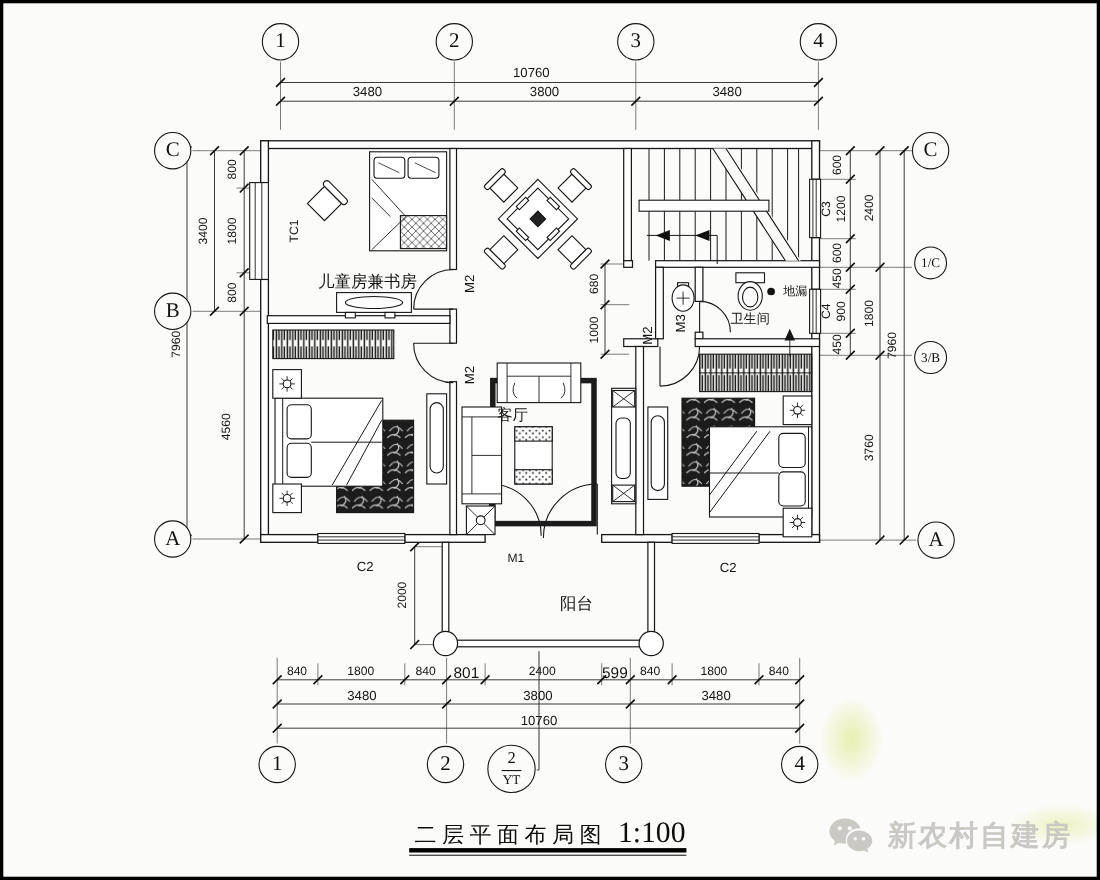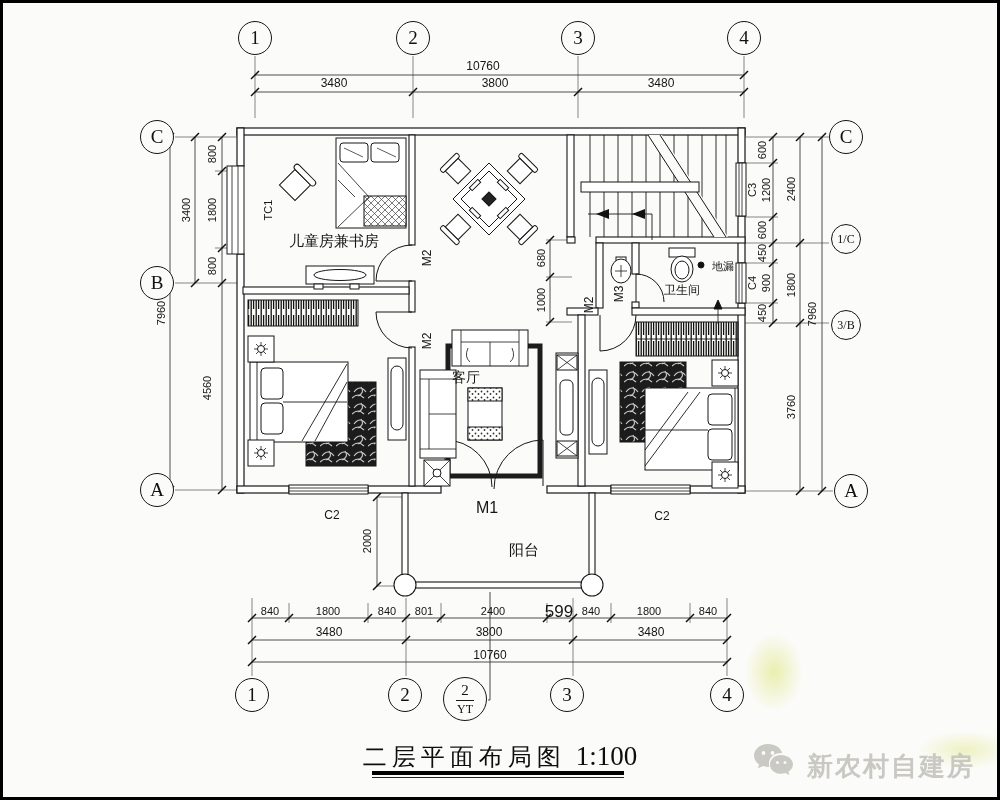--- a/index.html
+++ b/index.html
@@ -10,30 +10,30 @@
   .layer{position:absolute;inset:0;z-index:10;}
   .lbl{position:absolute;color:#151515;white-space:nowrap;line-height:1;transform:translate(-50%,-50%);}
   .bubble{position:absolute;box-sizing:border-box;border:1.4px solid #161616;border-radius:50%;
           background:#fbfbf9;display:flex;align-items:center;justify-content:center;
           font-family:"Liberation Serif",serif;color:#111;z-index:12;}
   .bubble .bt{font-size:15px;line-height:1;border-bottom:1.2px solid #161616;padding:0 5px 2px;}
   .bubble .bb{font-size:12px;line-height:1;padding-top:2px;}
   .bubble.frac{flex-direction:column;}
   .title-wrap{position:absolute;left:0;top:741px;width:1000px;display:flex;justify-content:center;
               align-items:baseline;gap:10px;z-index:15;color:#0e0e0e;}
-  .title-txt{font-size:24px;letter-spacing:5px;}
+  .title-txt{font-size:20px;letter-spacing:5px;}
   .title-scale{font-family:"Liberation Serif",serif;font-size:27px;}
   .rule1{position:absolute;left:372px;top:771px;width:252px;height:3.5px;background:#000;z-index:15;}
   .rule2{position:absolute;left:372px;top:777px;width:252px;height:1px;background:#222;z-index:15;}
   .glow{position:absolute;border-radius:50%;z-index:2;}
   .glow1{left:745px;top:633px;width:58px;height:78px;
          background:radial-gradient(closest-side,rgba(221,230,126,.6),rgba(221,230,126,0));}
   .glow2{left:918px;top:731px;width:95px;height:38px;
          background:radial-gradient(closest-side,rgba(221,230,126,.45),rgba(221,230,126,0));}
-  .wm{position:absolute;left:752px;top:742px;display:flex;align-items:flex-end;gap:9px;z-index:8;}
+  .wm{position:absolute;left:752px;top:742px;display:flex;align-items:flex-start;gap:9px;z-index:8;}
   .wm-text{font-size:26px;letter-spacing:2px;color:#c9c8c2;font-weight:bold;}
 </style>
 </head>
 <body>
 
 <div class="page">
 
   <div class="glow glow1"></div>
   <div class="glow glow2"></div>
 
@@ -237,23 +237,23 @@
   </svg>
 
   <div class="layer">
       <div class="lbl" style="left: 483px; top: 66px; font-size: 12px; transform: translate(-50%, -50%);">10760</div>
       <div class="lbl" style="left: 334px; top: 83px; font-size: 12px; transform: translate(-50%, -50%);">3480</div>
       <div class="lbl" style="left: 495px; top: 83px; font-size: 12px; transform: translate(-50%, -50%);">3800</div>
       <div class="lbl" style="left: 661px; top: 83px; font-size: 12px; transform: translate(-50%, -50%);">3480</div>
       <div class="lbl" style="left: 270px; top: 611px; font-size: 11px; transform: translate(-50%, -50%);">840</div>
       <div class="lbl" style="left: 328px; top: 611px; font-size: 11px; transform: translate(-50%, -50%);">1800</div>
       <div class="lbl" style="left: 387px; top: 611px; font-size: 11px; transform: translate(-50%, -50%);">840</div>
-      <div class="lbl" style="left: 424px; top: 611px; font-size: 11px; transform: translate(-50%, -50%);">801</div>
+      <div class="lbl" style="left: 424px; top: 611px; font-size: 14px; transform: translate(-50%, -50%);">801</div>
       <div class="lbl" style="left: 493px; top: 611px; font-size: 11px; transform: translate(-50%, -50%);">2400</div>
-      <div class="lbl" style="left: 559px; top: 611px; font-size: 17px; transform: translate(-50%, -50%); text-align: right;">599</div>
+      <div class="lbl" style="left: 559px; top: 611px; font-size: 14px; transform: translate(-50%, -50%); text-align: right;">599</div>
       <div class="lbl" style="left: 591px; top: 611px; font-size: 11px; transform: translate(-50%, -50%);">840</div>
       <div class="lbl" style="left: 649px; top: 611px; font-size: 11px; transform: translate(-50%, -50%);">1800</div>
       <div class="lbl" style="left: 708px; top: 611px; font-size: 11px; transform: translate(-50%, -50%);">840</div>
       <div class="lbl" style="left: 329px; top: 632px; font-size: 12px; transform: translate(-50%, -50%);">3480</div>
       <div class="lbl" style="left: 489px; top: 632px; font-size: 12px; transform: translate(-50%, -50%);">3800</div>
       <div class="lbl" style="left: 651px; top: 632px; font-size: 12px; transform: translate(-50%, -50%);">3480</div>
       <div class="lbl" style="left: 490px; top: 655px; font-size: 12px; transform: translate(-50%, -50%);">10760</div>
       <div class="lbl" style="left: 212px; top: 154px; font-size: 11px; transform: translate(-50%, -50%) rotate(-90deg);">800</div>
       <div class="lbl" style="left: 212px; top: 210px; font-size: 11px; transform: translate(-50%, -50%) rotate(-90deg);">1800</div>
       <div class="lbl" style="left: 212px; top: 266px; font-size: 11px; transform: translate(-50%, -50%) rotate(-90deg);">800</div>
@@ -271,26 +271,26 @@
       <div class="lbl" style="left: 791px; top: 407px; font-size: 11px; transform: translate(-50%, -50%) rotate(-90deg);">3760</div>
       <div class="lbl" style="left: 812px; top: 314px; font-size: 11px; transform: translate(-50%, -50%) rotate(-90deg);">7960</div>
       <div class="lbl" style="left: 541px; top: 258px; font-size: 11px; transform: translate(-50%, -50%) rotate(-90deg);">680</div>
       <div class="lbl" style="left: 541px; top: 300px; font-size: 11px; transform: translate(-50%, -50%) rotate(-90deg);">1000</div>
       <div class="lbl" style="left: 367px; top: 541px; font-size: 11px; transform: translate(-50%, -50%) rotate(-90deg);">2000</div>
       <div class="lbl" style="left: 268px; top: 210px; font-size: 11px; transform: translate(-50%, -50%) rotate(-90deg);">TC1</div>
       <div class="lbl" style="left: 427px; top: 258px; font-size: 12px; transform: translate(-50%, -50%) rotate(-90deg);">M2</div>
       <div class="lbl" style="left: 427px; top: 341px; font-size: 12px; transform: translate(-50%, -50%) rotate(-90deg);">M2</div>
       <div class="lbl" style="left: 589px; top: 305px; font-size: 12px; transform: translate(-50%, -50%) rotate(-90deg);">M2</div>
       <div class="lbl" style="left: 619px; top: 294px; font-size: 12px; transform: translate(-50%, -50%) rotate(-90deg);">M3</div>
-      <div class="lbl" style="left: 487px; top: 508px; font-size: 16px; transform: translate(-50%, -50%);">M1</div>
+      <div class="lbl" style="left: 469px; top: 508px; font-size: 11px; transform: translate(-50%, -50%);">M1</div>
       <div class="lbl" style="left: 332px; top: 515px; font-size: 12px; transform: translate(-50%, -50%);">C2</div>
       <div class="lbl" style="left: 662px; top: 516px; font-size: 12px; transform: translate(-50%, -50%);">C2</div>
       <div class="lbl" style="left: 752px; top: 190px; font-size: 11px; transform: translate(-50%, -50%) rotate(-90deg);">C3</div>
       <div class="lbl" style="left: 752px; top: 283px; font-size: 11px; transform: translate(-50%, -50%) rotate(-90deg);">C4</div>
-      <div class="lbl" style="left: 334px; top: 240px; font-size: 15px; transform: translate(-50%, -50%);">儿童房兼书房</div>
+      <div class="lbl" style="left: 334px; top: 256px; font-size: 15px; transform: translate(-50%, -50%);">儿童房兼书房</div>
       <div class="lbl" style="left: 466px; top: 377px; font-size: 14px; transform: translate(-50%, -50%);">客厅</div>
       <div class="lbl" style="left: 682px; top: 290px; font-size: 12px; transform: translate(-50%, -50%);">卫生间</div>
       <div class="lbl" style="left: 524px; top: 549px; font-size: 15px; transform: translate(-50%, -50%);">阳台</div>
       <div class="lbl" style="left: 723px; top: 266px; font-size: 11px; transform: translate(-50%, -50%);">地漏</div>
       <div class="bubble" style="left: 238px; top: 21px; height: 34px; width: 34px; font-size: 19px;">1</div>
       <div class="bubble" style="left: 396px; top: 21px; height: 34px; width: 34px; font-size: 19px;">2</div>
       <div class="bubble" style="left: 561px; top: 21px; height: 34px; width: 34px; font-size: 19px;">3</div>
       <div class="bubble" style="left: 727px; top: 21px; height: 34px; width: 34px; font-size: 19px;">4</div>
       <div class="bubble" style="left: 140px; top: 120px; height: 34px; width: 34px; font-size: 19px;">C</div>
       <div class="bubble" style="left: 140px; top: 266px; height: 34px; width: 34px; font-size: 19px;">B</div>

